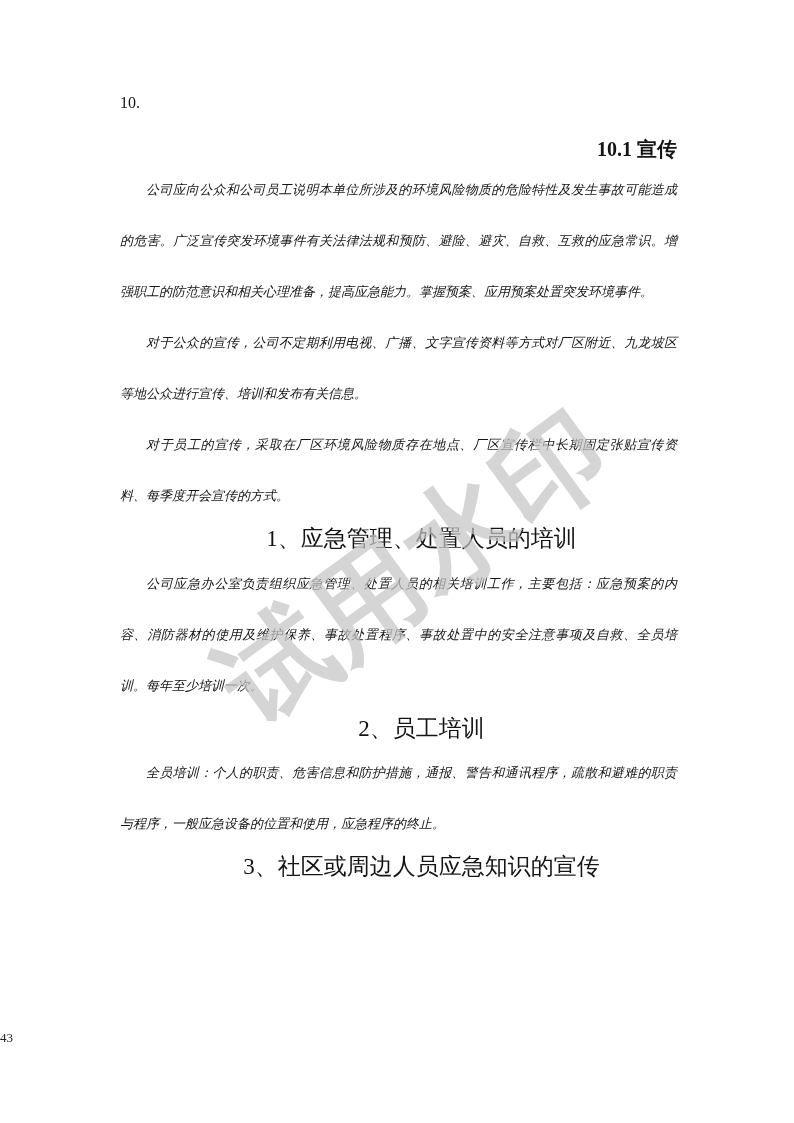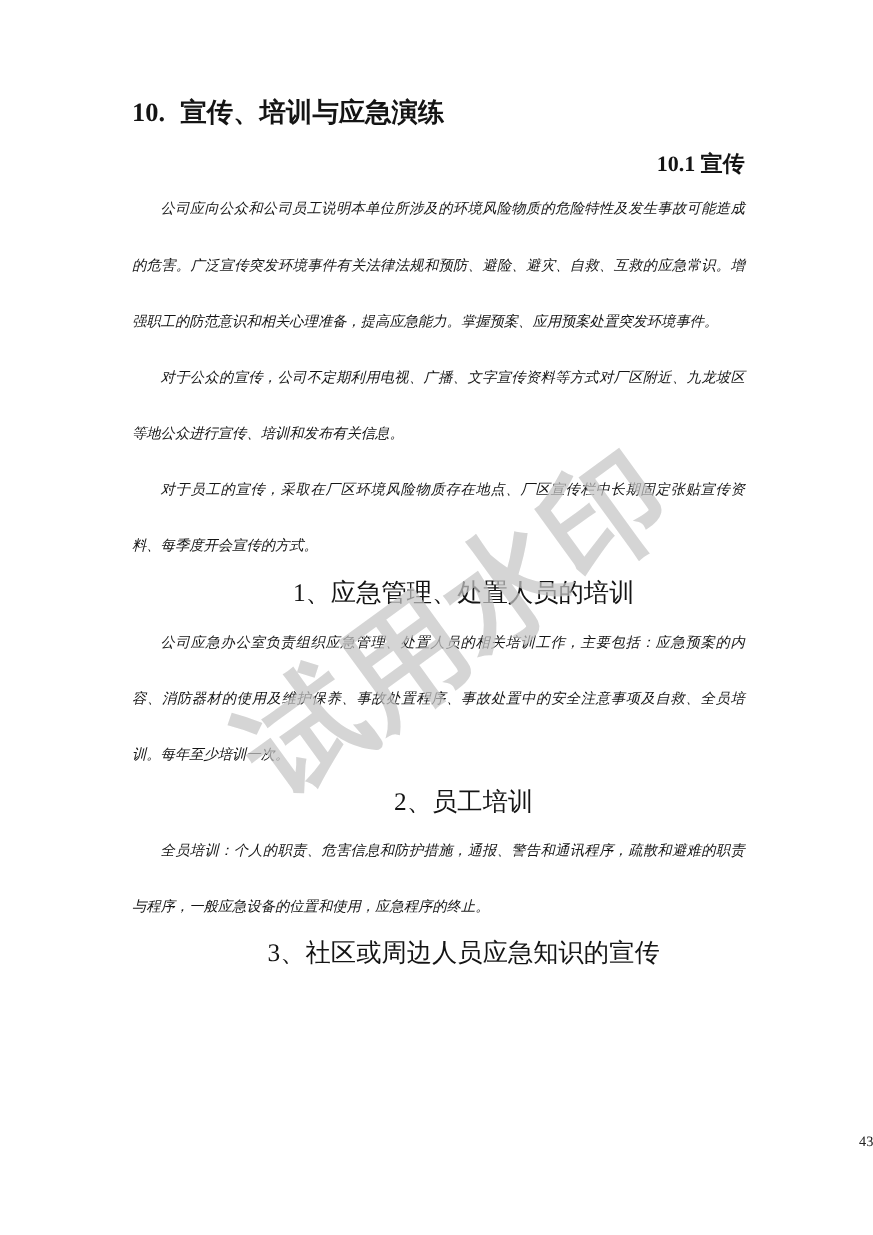--- a/index.html
+++ b/index.html
@@ -14,23 +14,23 @@
   }
   .content {
     position: absolute;
     left: 120px;
     top: 88px;
     width: 557px;
   }
   .chapter-heading {
     display: flex;
     gap: 14px;
-    font-size: 24px;
+    font-size: 16px;
     line-height: 30px;
-    font-weight: bold;
+    font-weight: normal;
     margin: 0 0 16px 0;
   }
   .section-heading {
     font-size: 20px;
     line-height: 30px;
     font-weight: bold;
     margin: 0;
     text-align: right;
   }
   .para {
@@ -63,35 +63,34 @@
     white-space: nowrap;
     z-index: 5;
     pointer-events: none;
     font-family: "Liberation Sans", "DejaVu Sans", sans-serif;
   }
   .footer {
     position: absolute;
     left: 0;
     right: 0;
     top: 1030px;
-    text-align: right;
+    text-align: left;
     font-size: 13px;
     color: #222;
   }
 </style>
 </head>
 <body>
 
 <div class="page">
 
   <div class="content">
 
     <h1 class="chapter-heading">
       <span>10.</span>
-      <span>宣传、培训与应急演练</span>
     </h1>
 
     <h2 class="section-heading">10.1 宣传</h2>
 
     <p class="para">公司应向公众和公司员工说明本单位所涉及的环境风险物质的危险特性及发生事故可能造成的危害。广泛宣传突发环境事件有关法律法规和预防、避险、避灾、自救、互救的应急常识。增强职工的防范意识和相关心理准备，提高应急能力。掌握预案、应用预案处置突发环境事件。</p>
     <p class="para">对于公众的宣传，公司不定期利用电视、广播、文字宣传资料等方式对厂区附近、九龙坡区等地公众进行宣传、培训和发布有关信息。</p>
     <p class="para">对于员工的宣传，采取在厂区环境风险物质存在地点、厂区宣传栏中长期固定张贴宣传资料、每季度开会宣传的方式。</p>
 
 
     <p class="list-line">1、应急管理、处置人员的培训</p>

